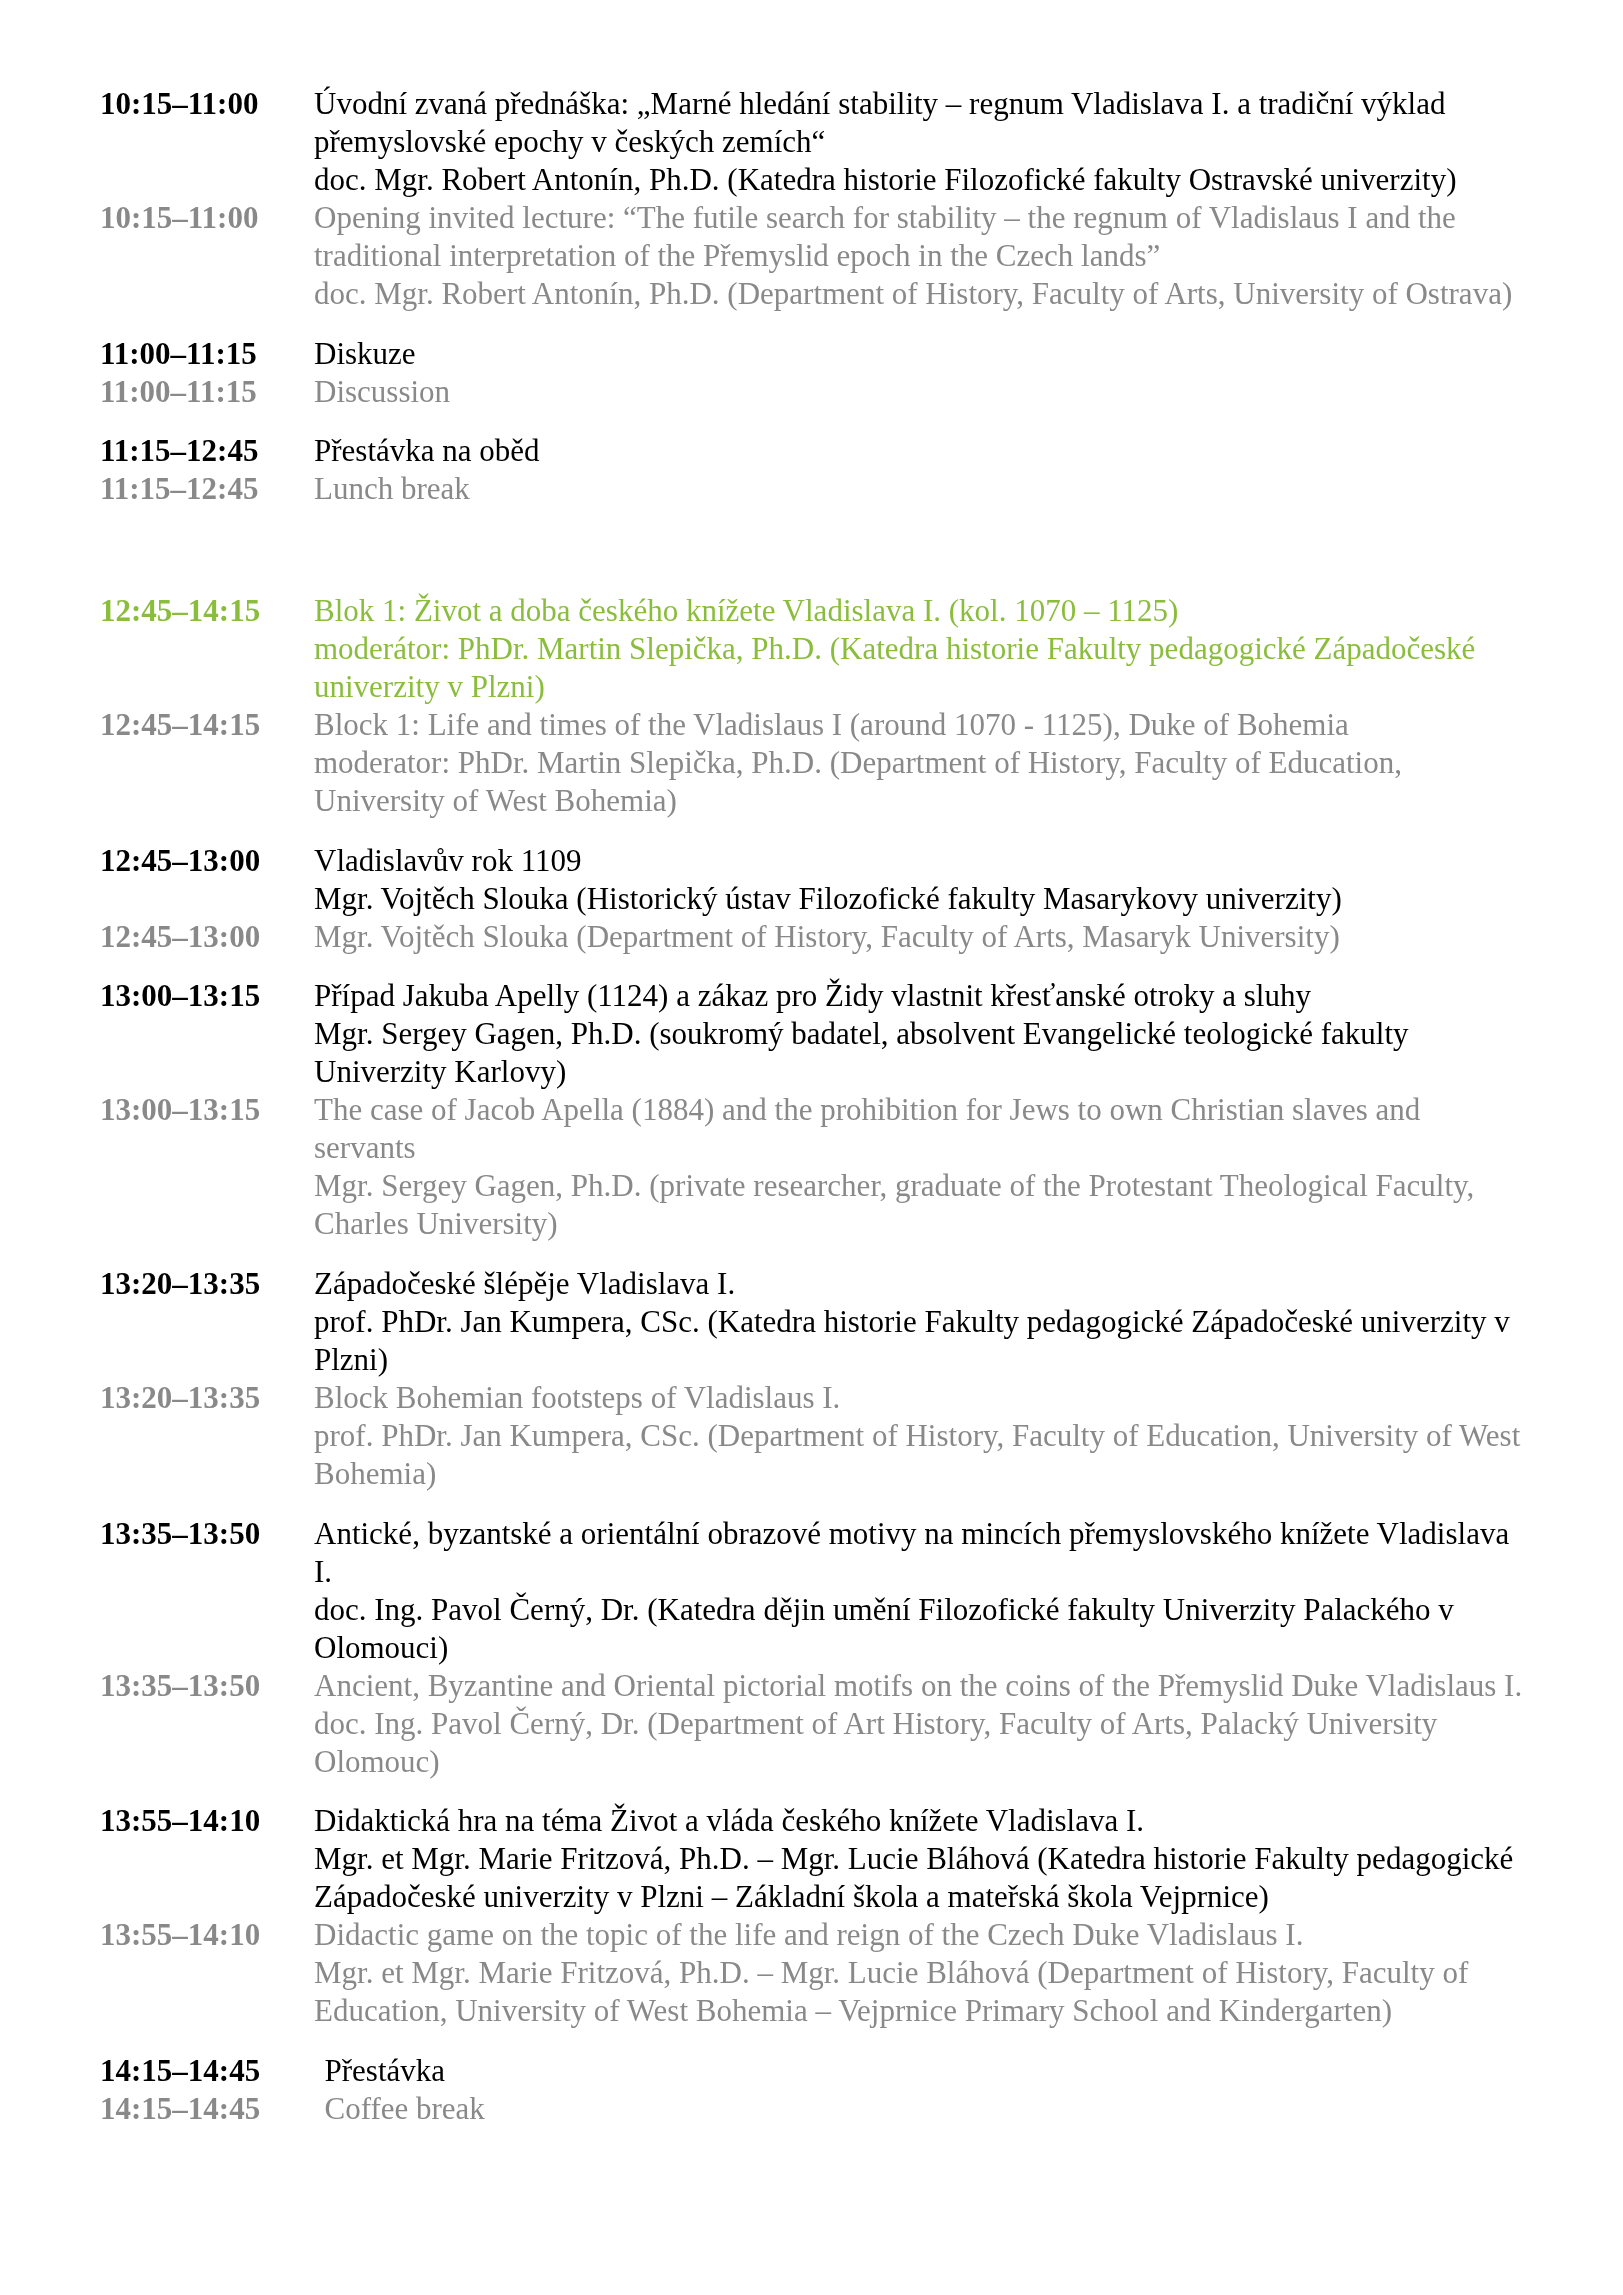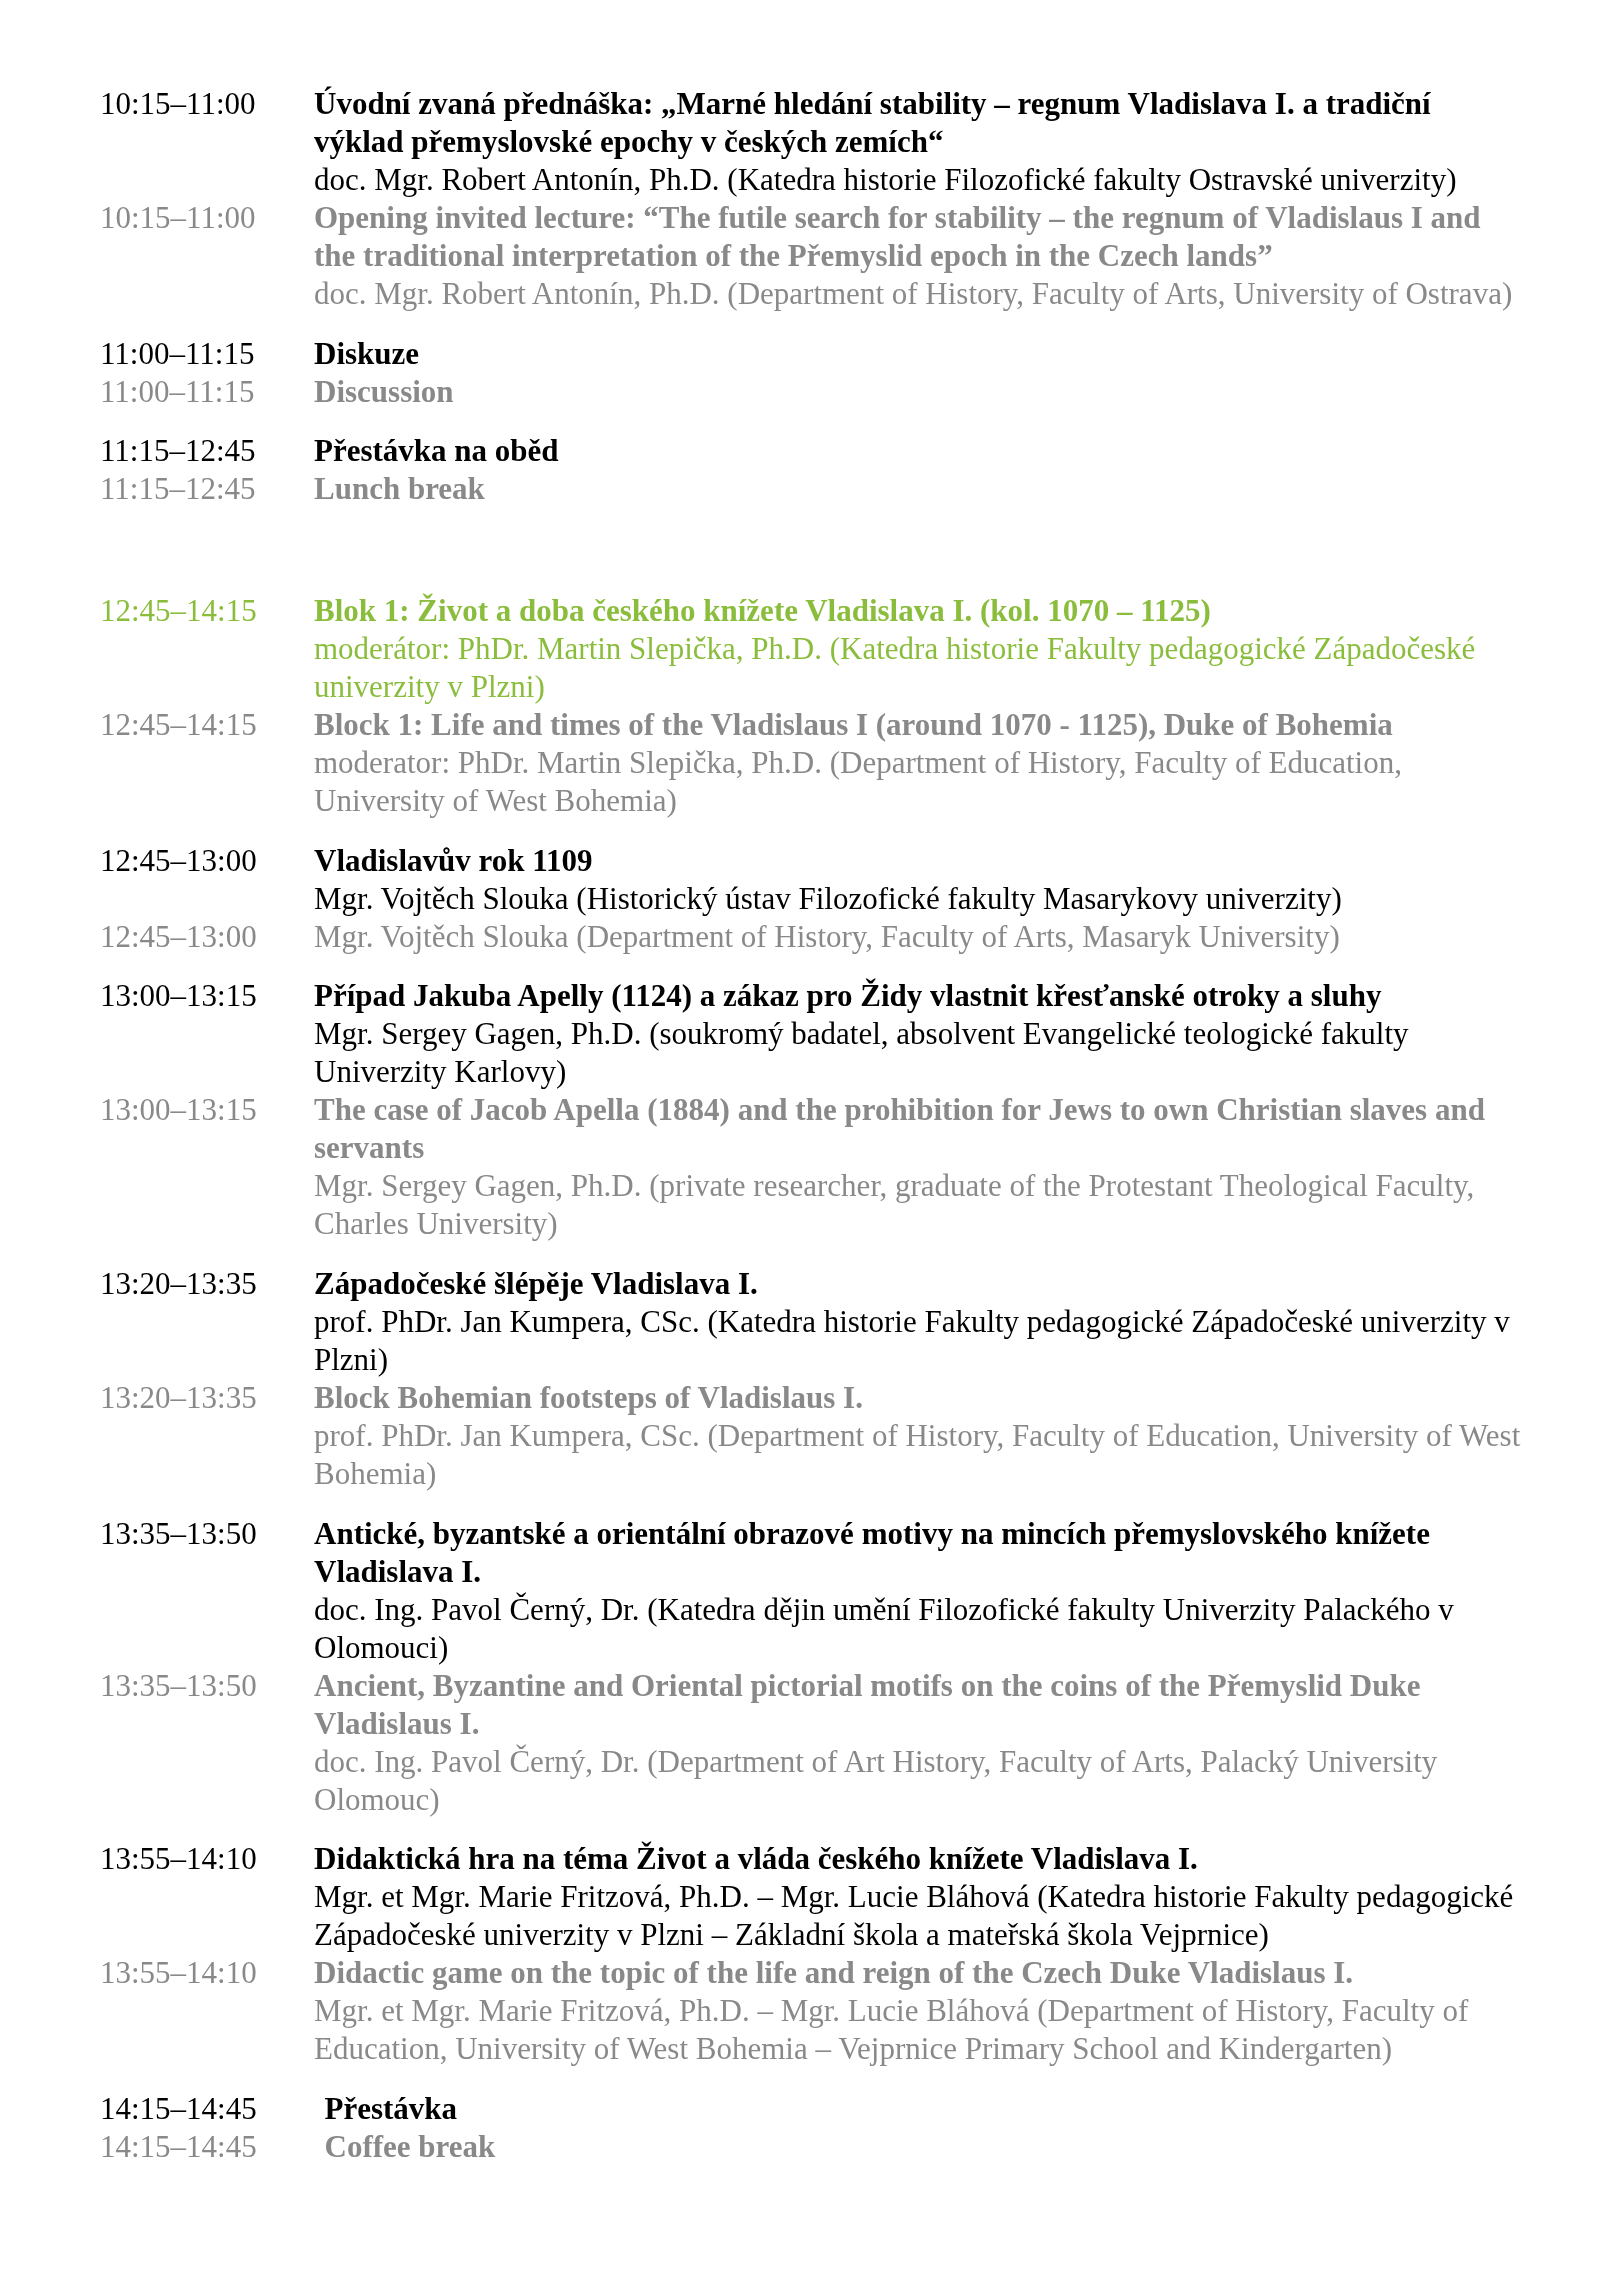--- a/index.html
+++ b/index.html
@@ -16,25 +16,25 @@
     line-height: 38px;
     color: #000000;
     overflow: hidden;
   }
   .entry { margin-bottom: 21.6px; }
   .entry.section-gap { margin-top: 84px; }
   .row { display: flex; align-items: flex-start; }
   .time {
     flex: 0 0 214px;
     width: 214px;
-    font-weight: 400;
+    font-weight: 700;
     white-space: nowrap;
   }
   .content { width: 1211px; }
-  .title { font-weight: 700; }
+  .title { font-weight: 400; }
   .author { font-weight: 400; }
   .black { color: #000000; }
   .gray  { color: #898989; }
   .green { color: #8bbd3d; }
   .indent-sm .content { padding-left: 10.5px; }
 </style>
 </head>
 <body>
 
 <div class="page">

